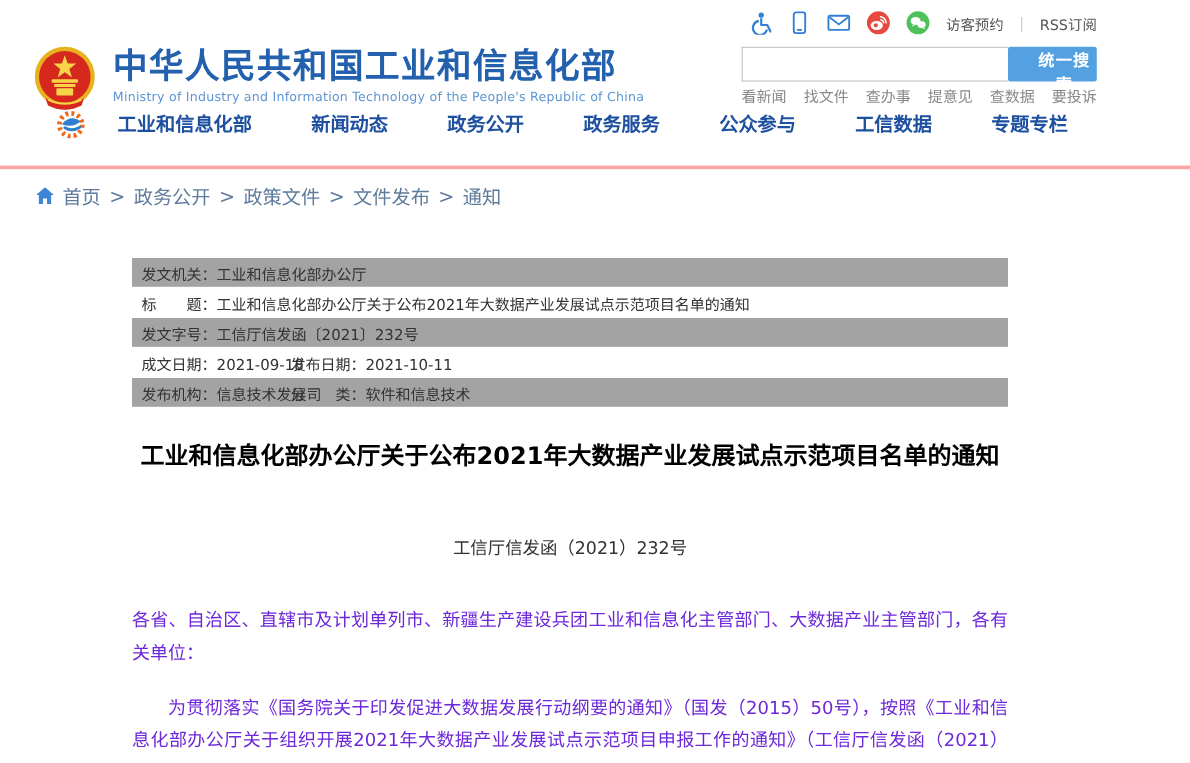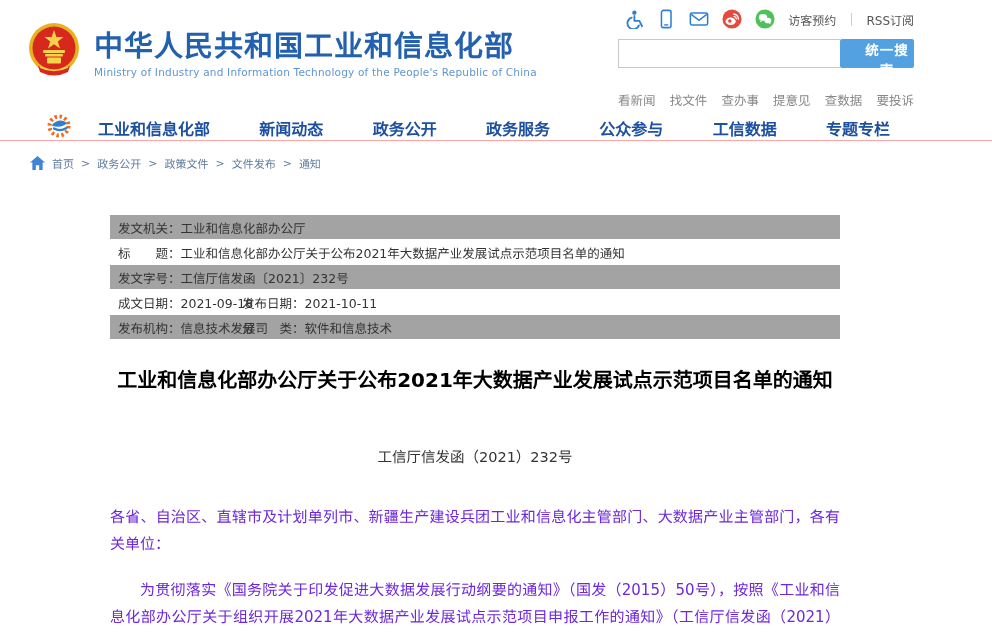--- a/index.html
+++ b/index.html
@@ -5,43 +5,43 @@
   * { margin:0; padding:0; box-sizing:border-box; }
   html,body { background:#fff; }
   .page {
     position:relative; width:992px; height:636px; margin:0 auto;
     background:#fff; overflow:hidden;
     font-family:"DejaVu Sans","Liberation Sans",sans-serif;
     color:#333;
   }
   
   .header { position:relative; height:90px; }
-  .brand { position:absolute; left:28px; top:22px; display:flex; align-items:flex-end; }
+  .brand { position:absolute; left:28px; top:38px; display:flex; align-items:flex-start; }
   .emblem { width:52px; height:56px; margin-right:14px; }
   .brand-cn { font-size:29px; font-weight:bold; color:#2361ae; letter-spacing:1px; line-height:34px; }
   .brand-en { font-size:10.5px; color:#5e96d2; margin-top:3px; letter-spacing:.2px; }
   .header-right { position:absolute; left:618px; top:6px; width:296px; }
   .util-row { display:flex; justify-content:flex-end; align-items:center; gap:13px; height:26px; }
   .util-row .txt-link { font-size:12px; color:#555; cursor:pointer; }
   .util-row .sep { color:#ccc; font-size:12px; }
   .uicon { width:20px; height:20px; display:inline-block; cursor:pointer; }
   .search-row { display:flex; margin-top:7px; height:29px; }
   .search-input { flex:1; border:1px solid #c9c9c9; border-right:none; outline:none; padding:0 8px; font-size:13px; height:29px; background:#fff; }
   .search-btn { width:74px; height:29px; background:#54a1e2; color:#fff; font-size:13.5px; font-weight:bold; border:none; border-radius:2px; cursor:pointer; letter-spacing:1px;padding-left:20px; }
-  .quick-row { display:flex; justify-content:space-between; margin-top:22px; }
+  .quick-row { display:flex; justify-content:space-between; margin-top:2px; }
   .quick-row span { font-size:12.5px; color:#888; cursor:pointer; }
   
-  .nav { height:51px; display:flex; align-items:flex-end; padding:0 102px 0 46px; border-bottom:1px solid #fca5a5; }
+  .nav { height:51px; display:flex; align-items:flex-start; padding:0 102px 0 46px; border-bottom:3px solid #fca5a5; }
   .nav-logo { width:28px; height:28px; margin-right:24px; flex:none; }
   .nav-items { flex:1; display:flex; justify-content:space-between; align-items:center; }
   .nav-item { font-size:16px; font-weight:bold; color:#1e50a0; cursor:pointer; white-space:nowrap; }
   
   .crumbs { height:44px; display:flex; align-items:center; padding-left:30px; }
   .home-ico { width:15px; height:14px; margin-right:7px; }
-  .crumbs span { font-size:11px; color:#5f7b9c;text-align:center; }
+  .crumbs span { font-size:16px; color:#5f7b9c;text-align:center; }
   .crumb { cursor:pointer; }
   .crumb-sep { margin:0 7px; color:#8ba0b8; }
   
   .content { width:730px; margin:30px 0 0 110px; }
   .meta-row { display:flex; align-items:center; height:24px; margin-bottom:1px; padding-left:8px; font-size:12.5px; color:#333; white-space:nowrap; }
   .meta-row.gray { background:#a3a3a3; }
   .meta-cell-1 { width:124px; flex:none; }
   .doc-title { margin-top:26px; text-align:center; font-size:20px; font-weight:bold; color:#000; line-height:30px; }
   .doc-number { margin-top:50px; text-align:center; font-size:14.5px; color:#333; }
   .para { font-size:15px; line-height:27px; color:#6d28d9; text-align:justify; }

